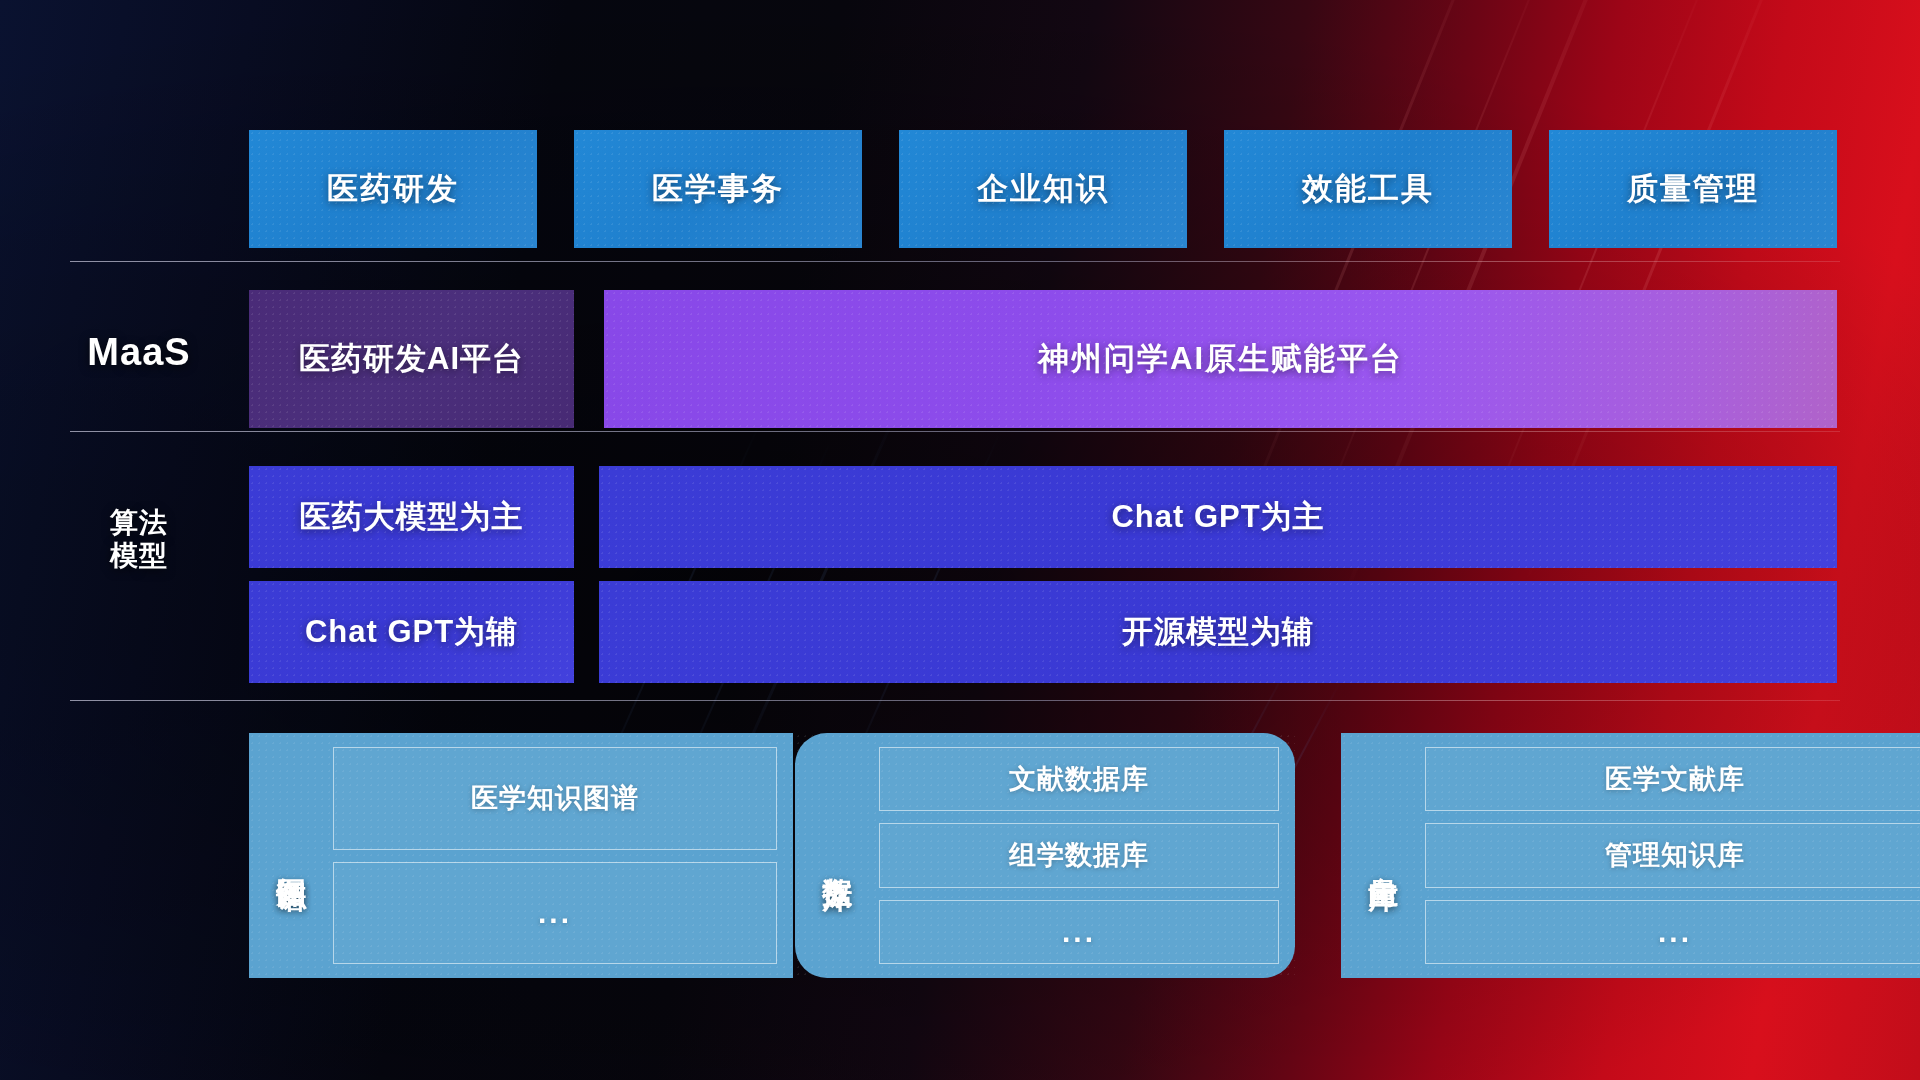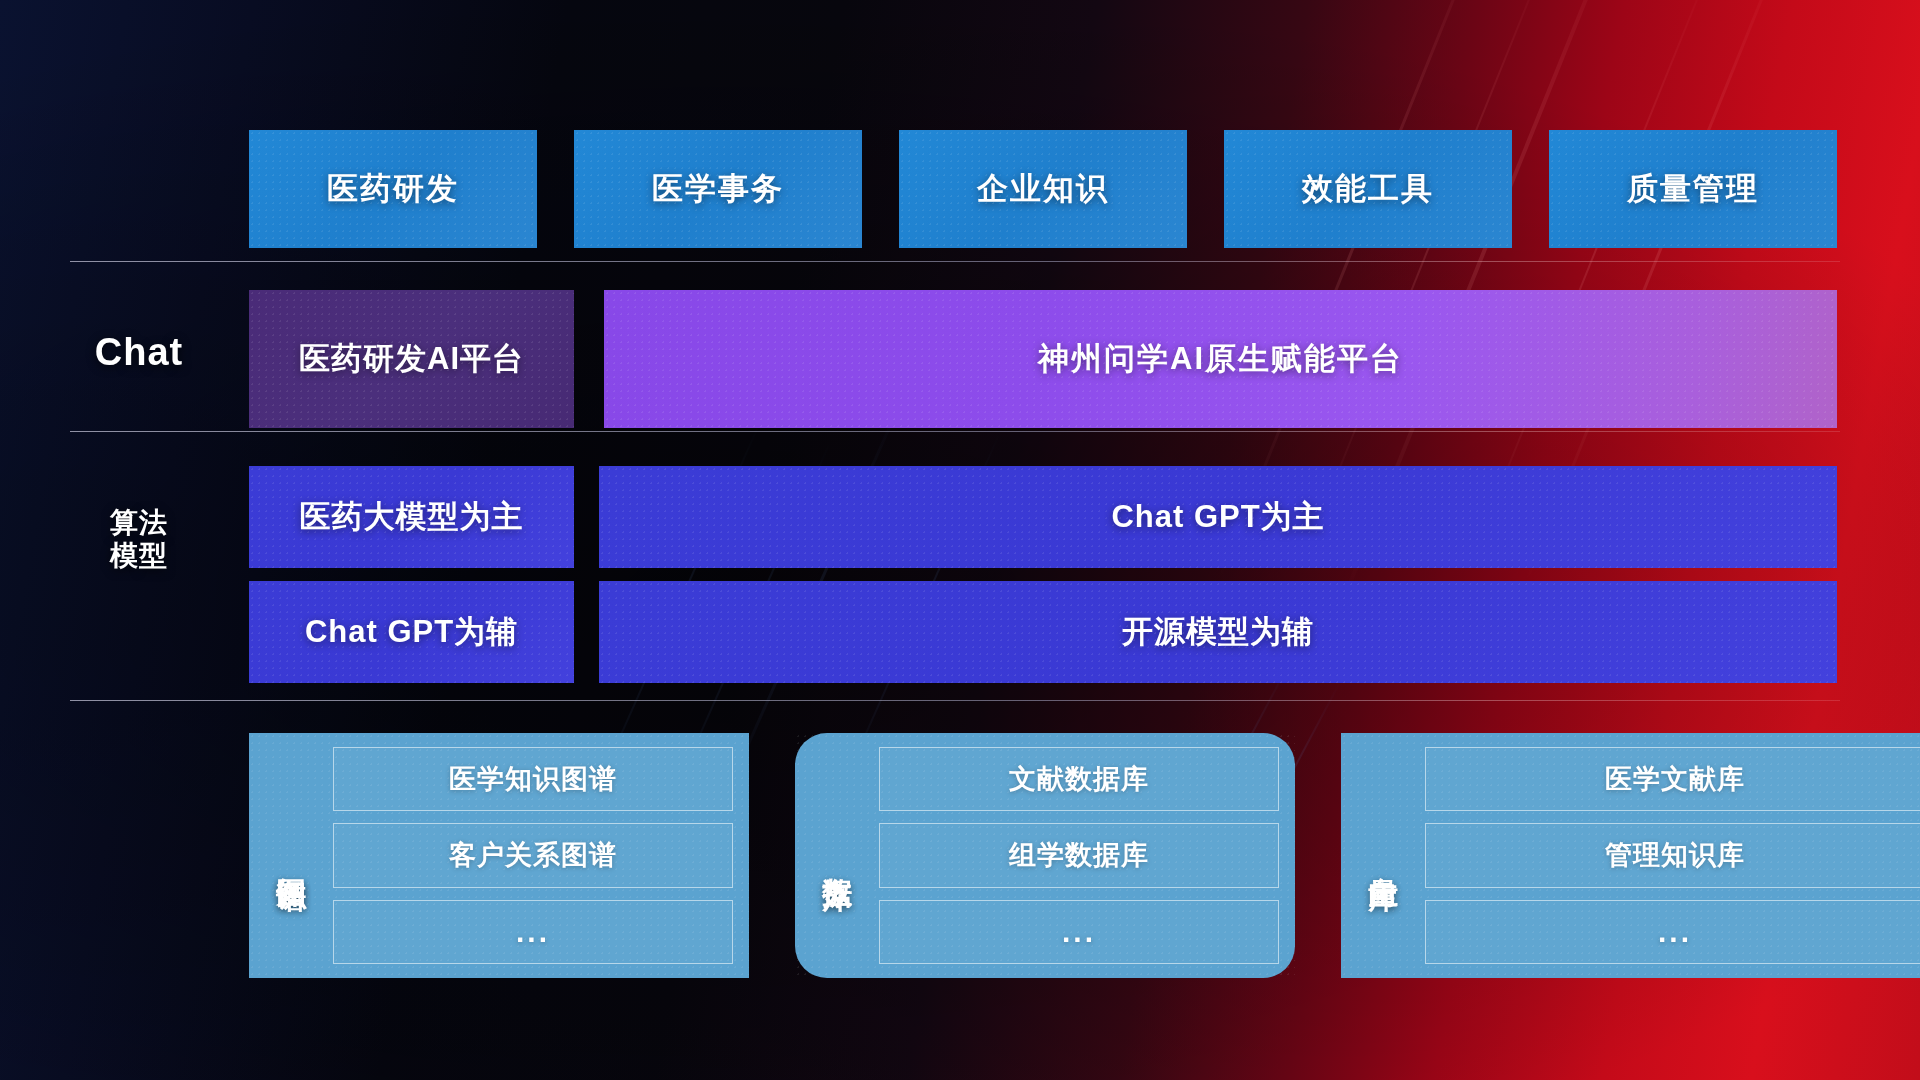--- a/index.html
+++ b/index.html
@@ -232,21 +232,21 @@
     </div>
     <div class="card scn" style="left:1224px; top:130px; width:288px;">
       <span>效能工具</span>
     </div>
     <div class="card scn" style="left:1549px; top:130px; width:288px;">
       <span>质量管理</span>
     </div>
 
     <div class="divider" style="top:261px;"></div>
 
-    <div class="row-label" style="left:74px; top:330px; width:130px; font-size:38px;">Chat</div>
+    <div class="row-label" style="left:74px; top:330px; width:130px; font-size:38px;">MaaS</div>
 
     <div class="card maas-left" style="left:249px; top:290px; width:325px;">
       <span>医药研发AI平台</span>
     </div>
     <div class="card maas-right" style="left:604px; top:290px; width:1233px;">
       <span>神州问学AI原生赋能平台</span>
     </div>
 
     <div class="divider" style="top:431px;"></div>
 
@@ -263,25 +263,24 @@
     <div class="card alg" style="left:249px; top:581px; width:325px;">
       <span>Chat GPT为辅</span>
     </div>
     <div class="card alg" style="left:599px; top:581px; width:1238px;">
       <span>开源模型为辅</span>
     </div>
 
     <div class="divider" style="top:700px;"></div>
 
 
-    <div class="kgroup" style="left:249px; top:733px; width:500px;">
+    <div class="kgroup" style="left:249px; top:733px; width:544px;">
       <div class="kgroup-title">知识图谱</div>
       <div class="kitems">
         <div class="kitem">医学知识图谱</div>
-        <div class="kitem">客户关系图谱</div>
         <div class="kitem dots">...</div>
       </div>
     </div>
 
     <div class="kgroup" style="left:795px; top:733px; width:500px;border-radius:32px;">
       <div class="kgroup-title">数据库</div>
       <div class="kitems">
         <div class="kitem">文献数据库</div>
         <div class="kitem">组学数据库</div>
         <div class="kitem dots">...</div>

